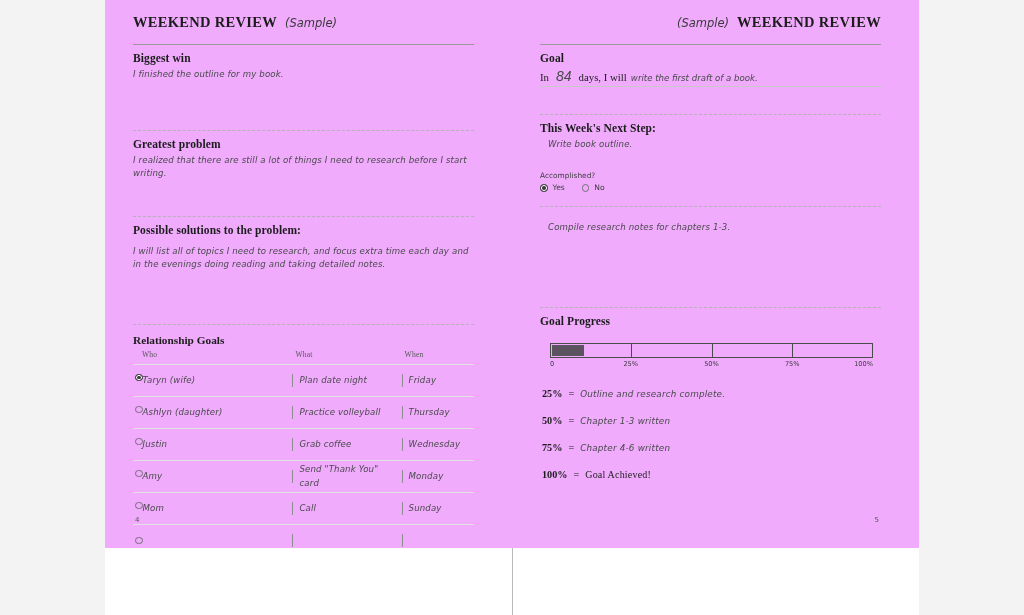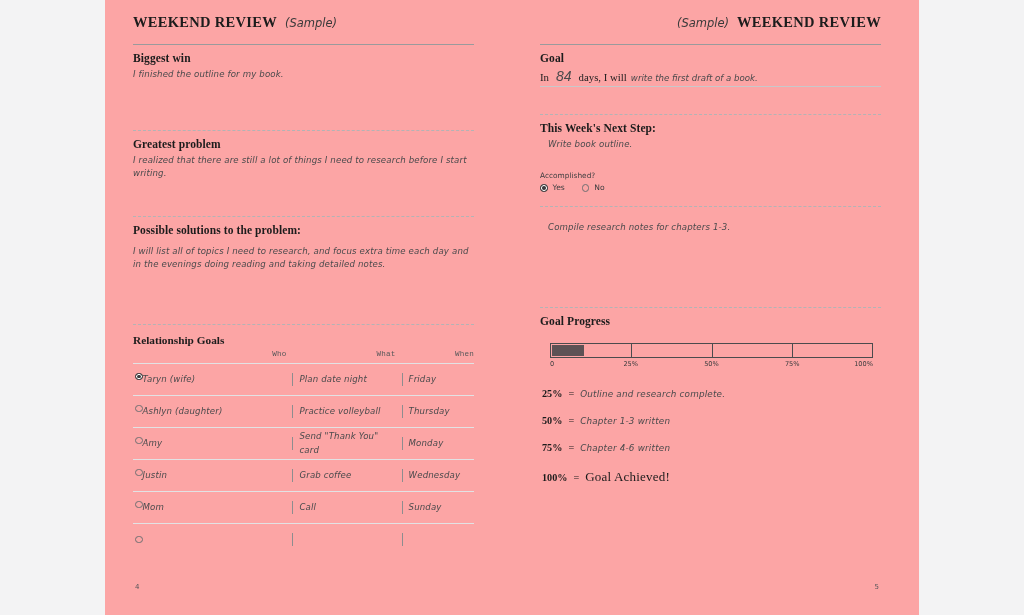--- a/index.html
+++ b/index.html
@@ -19,23 +19,23 @@
     left: 105px;
     top: 0;
     width: 814px;
     height: 615px;
     background: #ffffff;
     display: flex;
   }
   .page {
     position: relative;
     width: 407px;
-    height: 615px;
+    height: 548px;
     box-sizing: border-box;
-    background: #fca5a5;
+    background: #f0abfc;
   }
   .page-left  { padding: 14px 38px 0 28px; }
   .page-right { padding: 14px 38px 0 28px; }
   .gutter {
     position: absolute;
     left: 407px;
     top: 0;
     width: 1px;
     height: 615px;
     background: #b9b9bb;
@@ -98,25 +98,25 @@
     font-weight: bold;
     font-size: 11.3px;
     margin: 9px 0 2px 0;
   }
   table.rg {
     width: 100%;
     border-collapse: collapse;
     table-layout: fixed;
   }
   table.rg th {
-    font-family: Liberation Mono, monospace;
+    font-family: Liberation Serif, serif;
     font-weight: normal;
     font-size: 7.6px;
     color: #58585a;
-    text-align: right;
+    text-align: left;
     padding: 2px 0 5px 9px;
     letter-spacing: .2px;
   }
   table.rg td {
     border-top: 1px solid #e2e2e4;
     height: 31px;
     vertical-align: middle;
     padding: 0;
   }
   .col-who  { width: 45%; }
@@ -250,21 +250,21 @@
   .ms-text {
     font-family: "DejaVu Sans", sans-serif;
     font-style: italic;
     font-size: 8.8px;
     color: #4a4a4c;
     letter-spacing: .2px;
   }
   .ms-text.bold-final {
     font-family: "Liberation Serif", serif;
     font-style: normal;
-    font-size: 13px;
+    font-size: 10px;
     color: #1c1c1c;
   }
 
   .page-num {
     position: absolute;
     bottom: 24px;
     font-family: "DejaVu Sans", sans-serif;
     font-size: 7px;
     color: #56565a;
   }
@@ -350,49 +350,49 @@
             <td>
               <div class="cell-bar">
                 <span class="hand">Thursday</span>
               </div>
             </td>
           </tr>
           <tr>
             <td>
               <div class="cell-who">
                 <span class="radio"></span>
-                <span class="hand">Amy</span>
-              </div>
-            </td>
-            <td>
-              <div class="cell-bar">
-                <span class="hand">Send "Thank You" card</span>
-              </div>
-            </td>
-            <td>
-              <div class="cell-bar">
-                <span class="hand">Monday</span>
+                <span class="hand">Justin</span>
+              </div>
+            </td>
+            <td>
+              <div class="cell-bar">
+                <span class="hand">Grab coffee</span>
+              </div>
+            </td>
+            <td>
+              <div class="cell-bar">
+                <span class="hand">Wednesday</span>
               </div>
             </td>
           </tr>
           <tr>
             <td>
               <div class="cell-who">
                 <span class="radio"></span>
-                <span class="hand">Justin</span>
-              </div>
-            </td>
-            <td>
-              <div class="cell-bar">
-                <span class="hand">Grab coffee</span>
-              </div>
-            </td>
-            <td>
-              <div class="cell-bar">
-                <span class="hand">Wednesday</span>
+                <span class="hand">Amy</span>
+              </div>
+            </td>
+            <td>
+              <div class="cell-bar">
+                <span class="hand">Send "Thank You" card</span>
+              </div>
+            </td>
+            <td>
+              <div class="cell-bar">
+                <span class="hand">Monday</span>
               </div>
             </td>
           </tr>
           <tr>
             <td>
               <div class="cell-who">
                 <span class="radio"></span>
                 <span class="hand">Mom</span>
               </div>
             </td>

